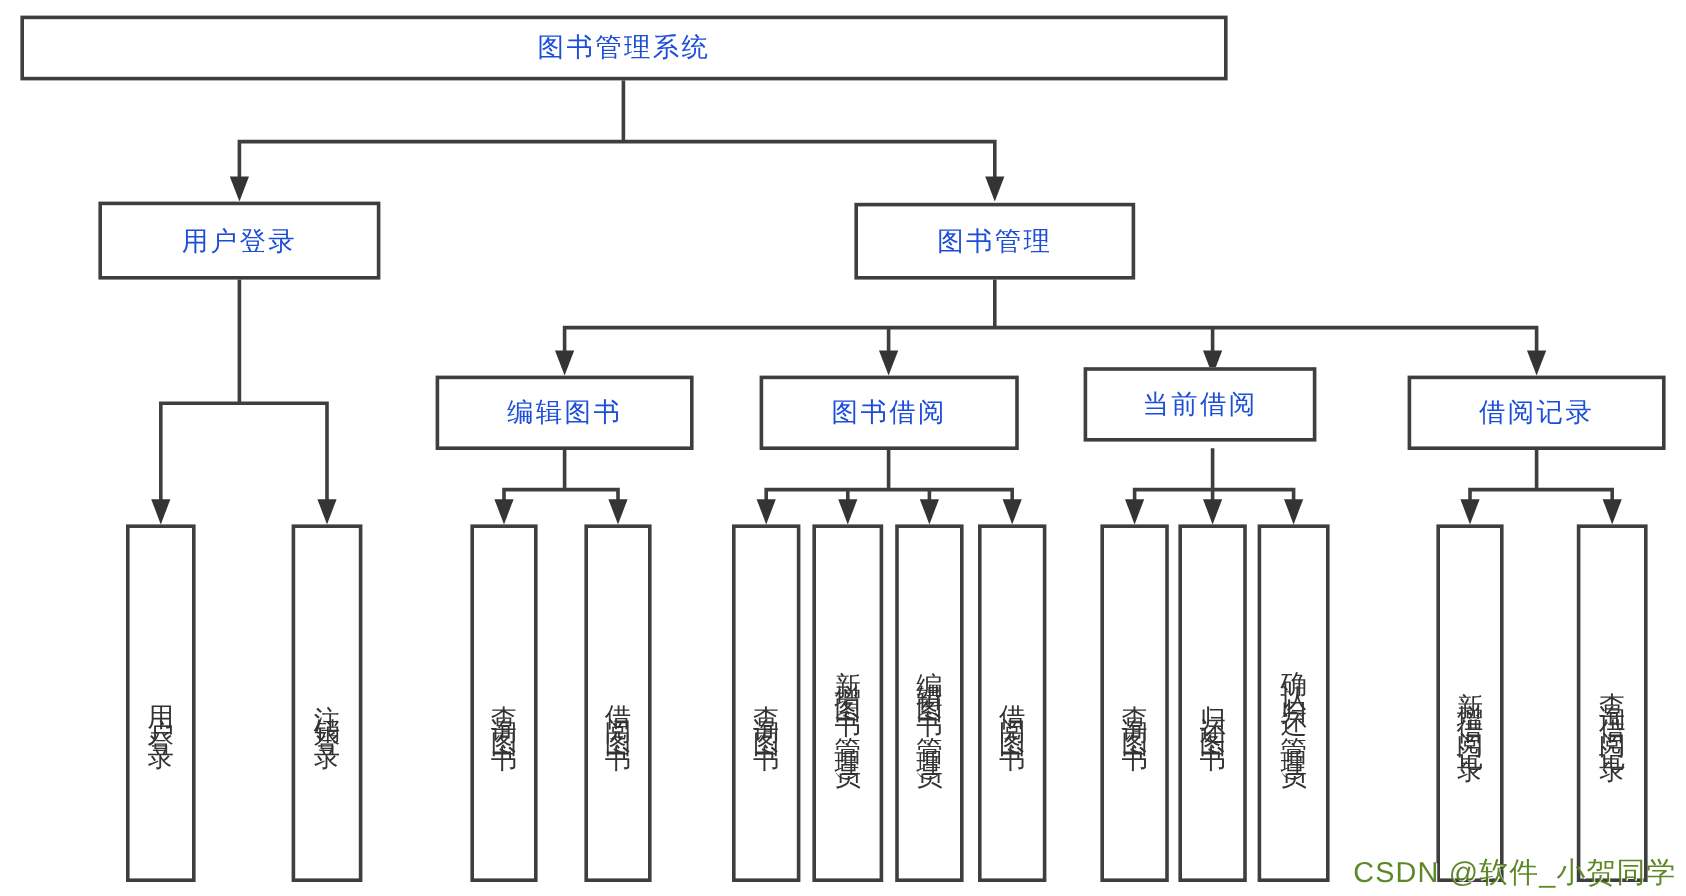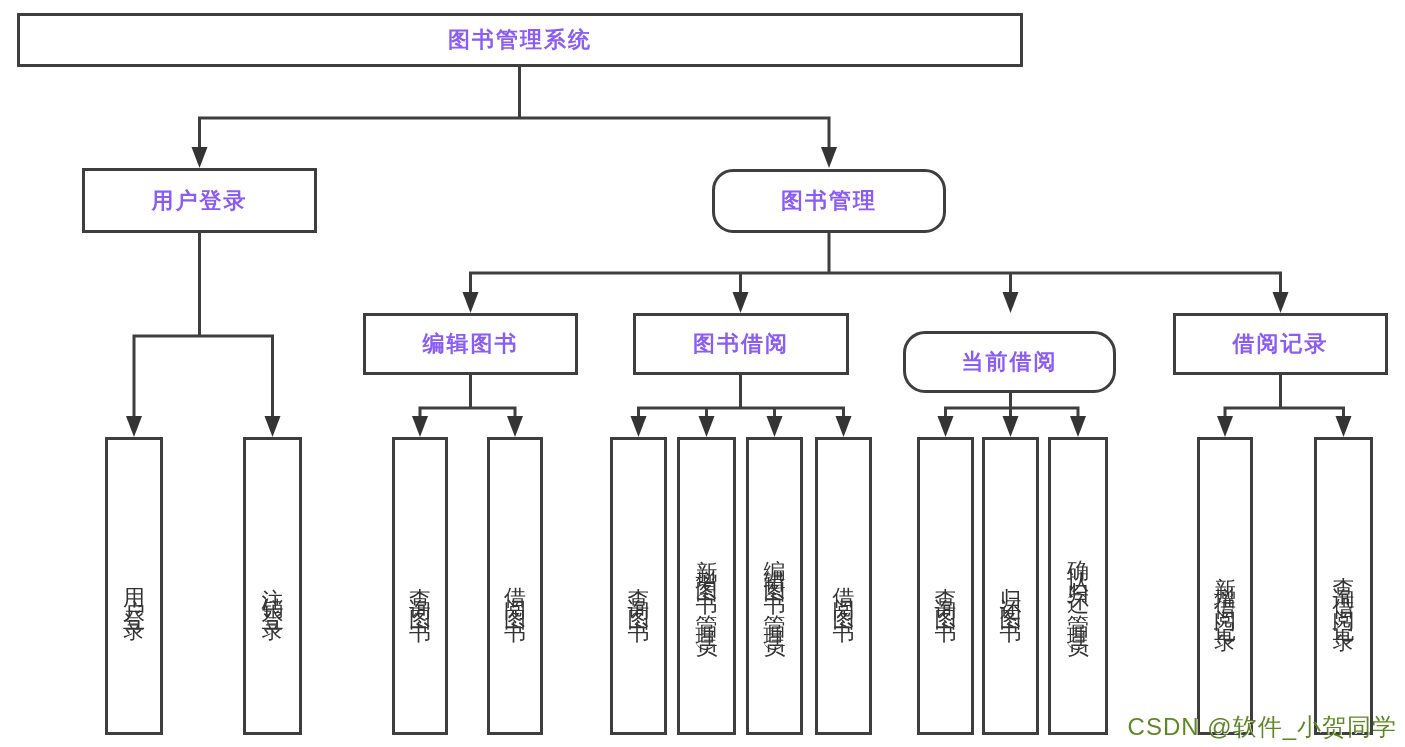--- a/index.html
+++ b/index.html
@@ -23,25 +23,24 @@
     height: 747px;
   }
   .node {
     position: absolute;
     box-sizing: border-box;
     background: #ffffff;
     border: 3px solid #3e3e3e;
     display: flex;
     align-items: center;
     justify-content: center;
-    color: #8b5cf6;
+    color: #1d4ed8;
     font-size: 22px;
     letter-spacing: 2px;
     white-space: nowrap;
-    font-weight: bold;
   }
   .leaf {
     position: absolute;
     box-sizing: border-box;
     background: #ffffff;
     border: 3px solid #3e3e3e;
     top: 437px;
     height: 298px;
     display: flex;
     align-items: center;
@@ -132,31 +131,31 @@
     </g>
   </svg>
 
   <div class="node" style="left:17px; top:13px; width:1006px; height:54px;">
     <span>图书管理系统</span>
   </div>
 
   <div class="node" style="left:82px; top:168px; width:235px; height:65px;">
     <span>用户登录</span>
   </div>
-  <div class="node" style="left:712px; top:169px; width:234px; height:64px;border-radius:21px;">
+  <div class="node" style="left:712px; top:169px; width:234px; height:64px;">
     <span>图书管理</span>
   </div>
 
   <div class="node" style="left:363px; top:313px; width:215px; height:62px;">
     <span>编辑图书</span>
   </div>
   <div class="node" style="left:633px; top:313px; width:216px; height:62px;">
     <span>图书借阅</span>
   </div>
-  <div class="node" style="left:903px; top:331px; width:213px; height:62px;border-radius:22px;">
+  <div class="node" style="left:903px; top:306px; width:194px; height:62px;">
     <span>当前借阅</span>
   </div>
   <div class="node" style="left:1173px; top:313px; width:215px; height:62px;">
     <span>借阅记录</span>
   </div>
 
   <div class="leaf" style="left:105px; width:58px;">
     <span class="leaf-label">用户登录</span>
   </div>
   <div class="leaf" style="left:243px; width:59px;">

